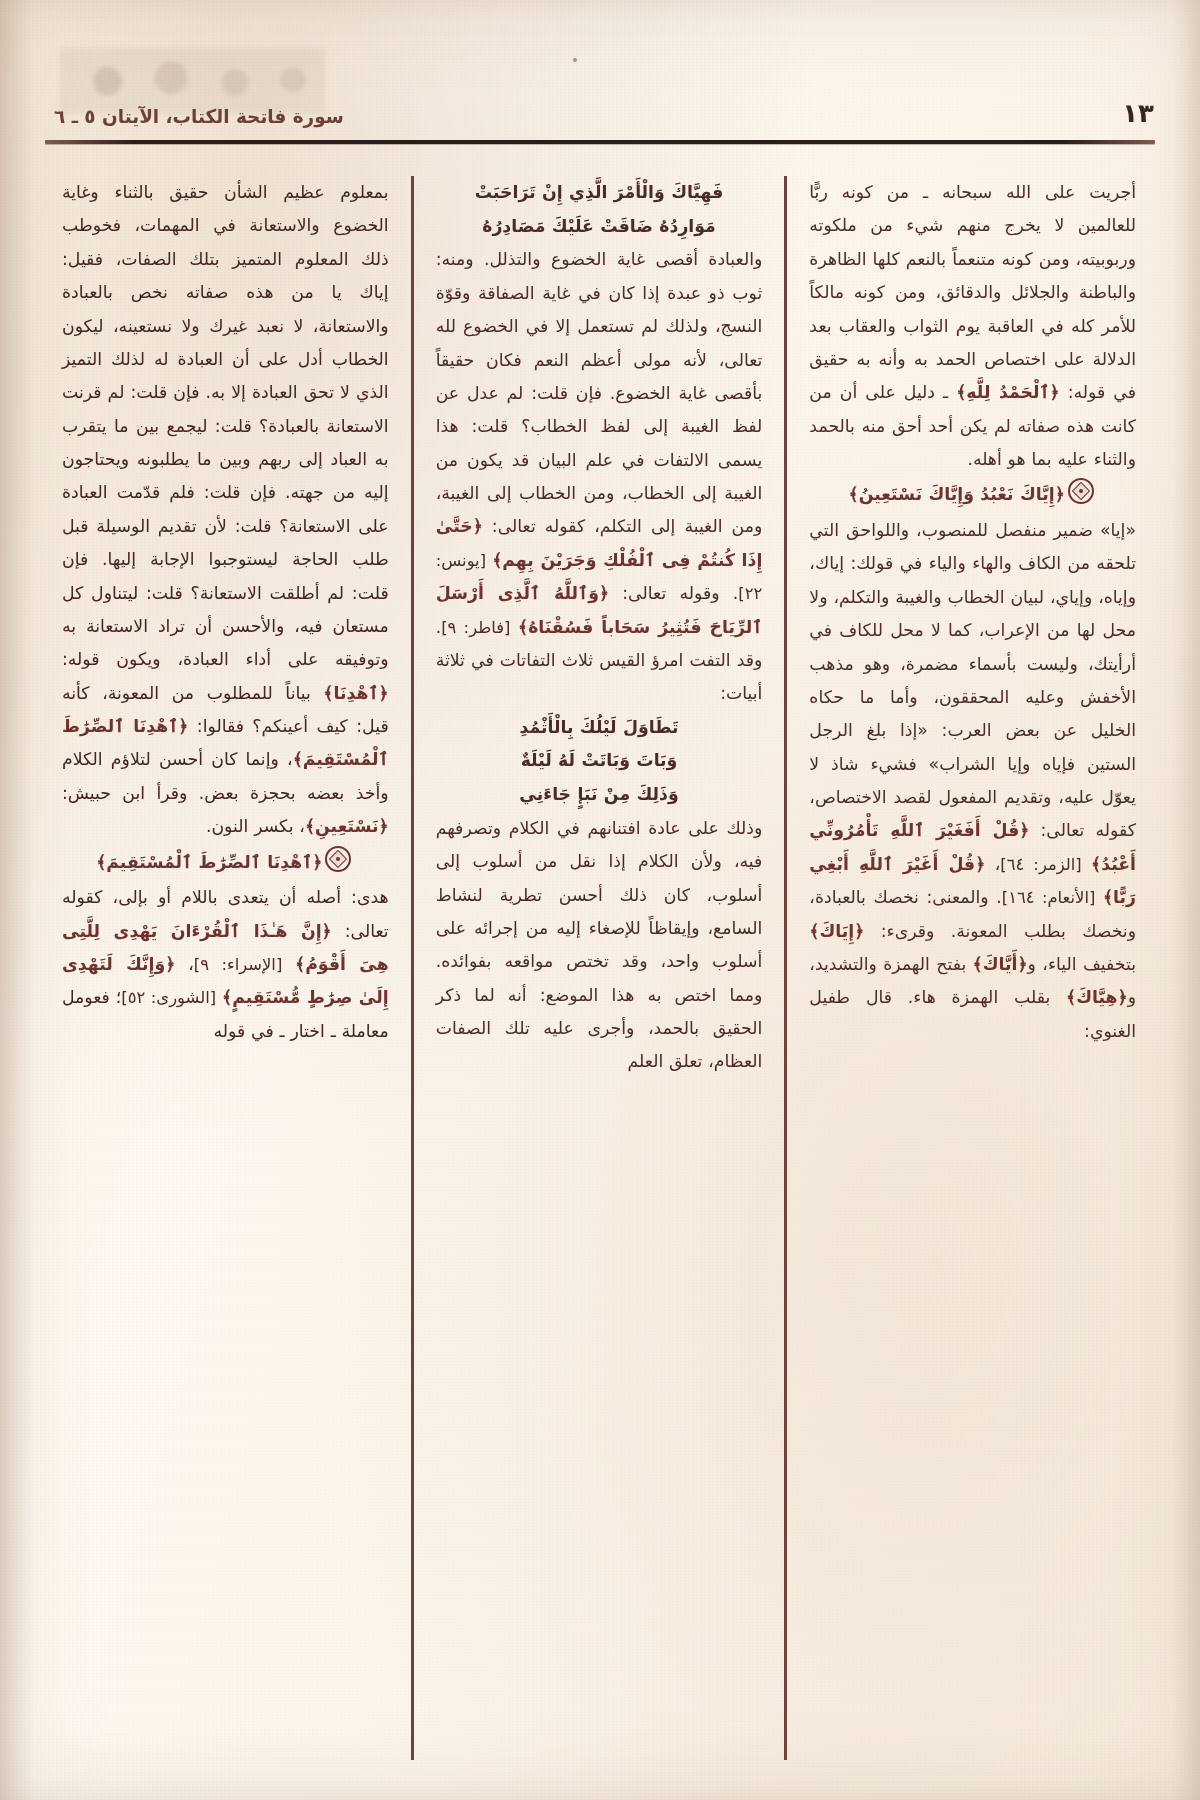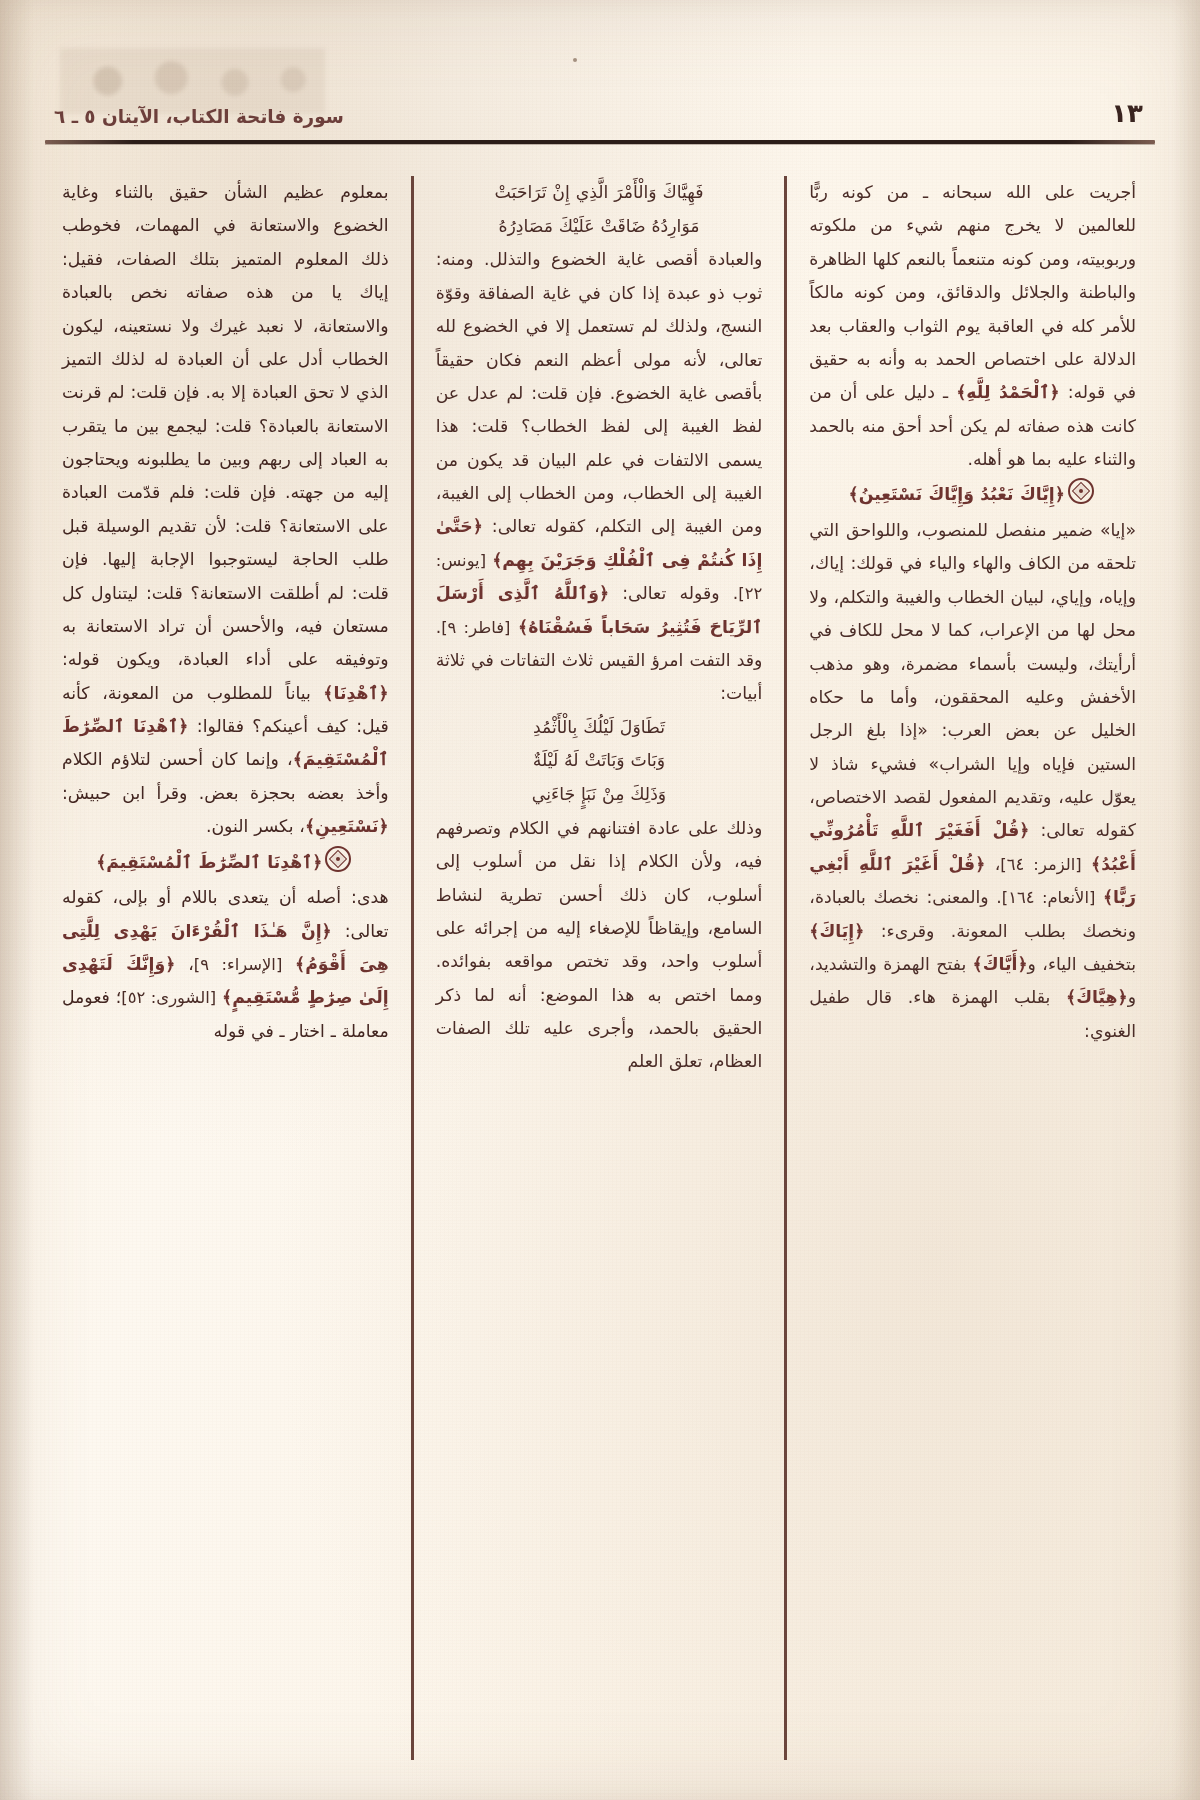--- a/index.html
+++ b/index.html
@@ -76,21 +76,21 @@
   .right-gutter{
     position:absolute;
     right:0; top:0; bottom:0; width:28px;
     background: linear-gradient(270deg, rgba(146,118,92,0.16), rgba(146,118,92,0.0));
   }
 
   
   .runhead{
     position:absolute;
     left: 45px;
-    right: 57px;
+    right: 46px;
     top: 86px;
     height: 40px;
     display:flex;
     align-items:flex-end;
     justify-content:space-between;
     flex-direction: row-reverse;
     gap: 48px;
   }
   .runhead-title{
     font-family: "DejaVu Sans", "Liberation Sans", sans-serif;
@@ -200,21 +200,21 @@
     background:#6e332f;
     border-radius:50%;
     transform: translate(-50%,-50%);
   }
 
   
   .verse-line{
     display:block;
     text-align: center;
     color:#4a2c27;
-    font-weight: 400;
+    font-weight: 700;
     letter-spacing: 1.2px;
     line-height: 1.95;
   }
 
   
   .display-aya{
     display:block;
     text-align: center;
     color:#6e332f;
     font-weight:700;

